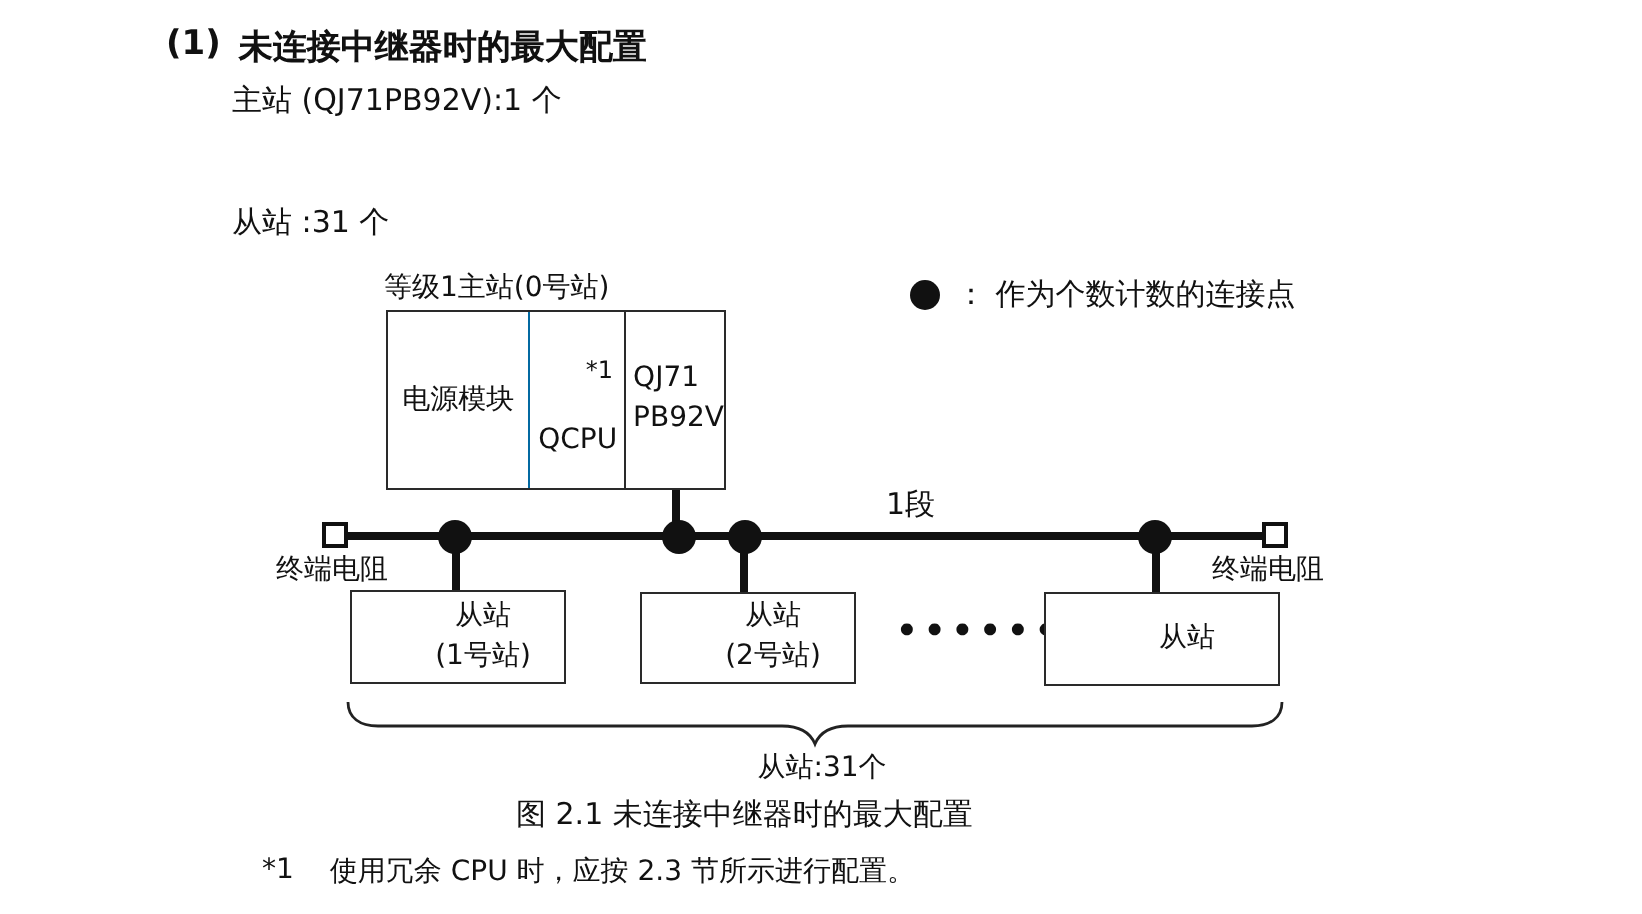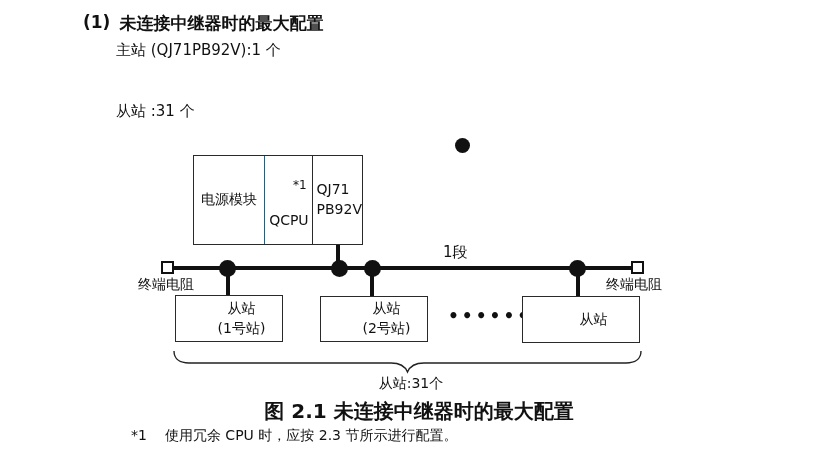--- a/index.html
+++ b/index.html
@@ -23,39 +23,41 @@
   .legend-dot{width:15px;height:15px;}
   .legend-text{font-size:15px;margin-left:8px;white-space:nowrap;}
   .hline{background:#111111;height:4px;}
   .vline{background:#111111;width:4px;}
   .bus-dot{width:17px;height:17px;top:260px;}
   .term-sq{width:9px;height:9px;background:#ffffff;border:2px solid #111111;top:261px;}
   .slave-box{display:flex;flex-direction:column;justify-content:center;text-align:center;
              font-size:14px;line-height:1.4;padding-left:25px;}
   .ellipsis{left:448px;top:306px;font-size:17px;font-weight:bold;letter-spacing:3px;white-space:nowrap;}
   .brace-label{left:368px;top:375px;width:86px;text-align:center;font-size:14px;white-space:nowrap;}
-  .fig-caption{left:258px;top:398px;width:322px;text-align:center;font-size:20px;font-weight:bold;white-space:nowrap;}
+  .fig-caption{left:258px;top:398px;width:322px;font-size:15px;font-weight:normal;white-space:nowrap;}
   .footnote{left:131px;top:427px;display:flex;gap:18px;font-size:14px;white-space:nowrap;}
 </style>
 </head>
 <body>
 
 <div id="page">
 
   <div class="abs heading">
     <span>(1)</span>
     <span>未连接中继器时的最大配置</span>
   </div>
   <div class="abs spec" style="left:116px;top:41px;">主站 (QJ71PB92V):1 个</div>
   <div class="abs spec" style="left:116px;top:66px;margin-top:36px;">从站 :31 个</div>
 
   <div class="abs legend">
     <span class="dot legend-dot"></span>
+    <span class="legend-text">： 作为个数计数的连接点</span>
   </div>
 
+  <div class="abs small-label" style="left:192px;top:135px;">等级1主站(0号站)</div>
   <div class="abs box master-box">
     <div class="cell cell-power">电源模块</div>
     <div class="cell cell-cpu">
       <span class="cpu-ref">*1</span>
       <span class="cpu-label">QCPU</span>
     </div>
     <div class="cell cell-net">QJ71
 PB92V</div>
   </div>
 

